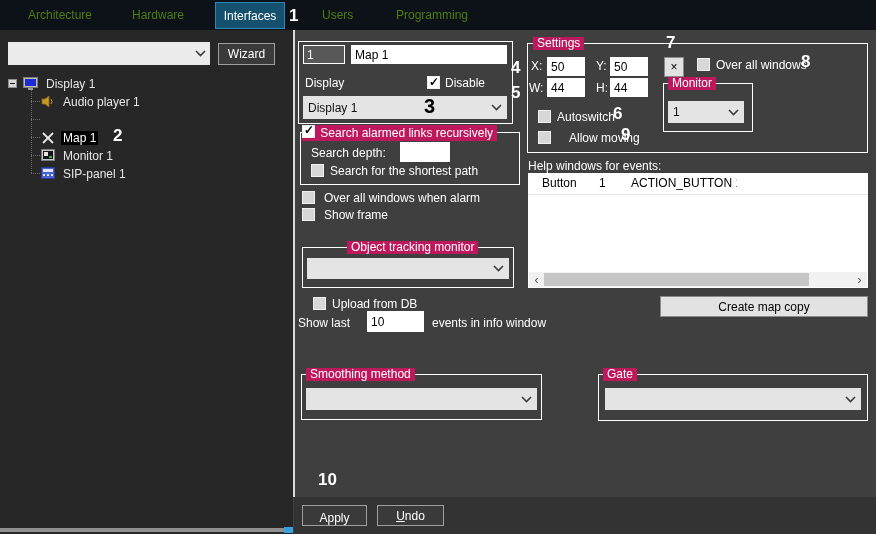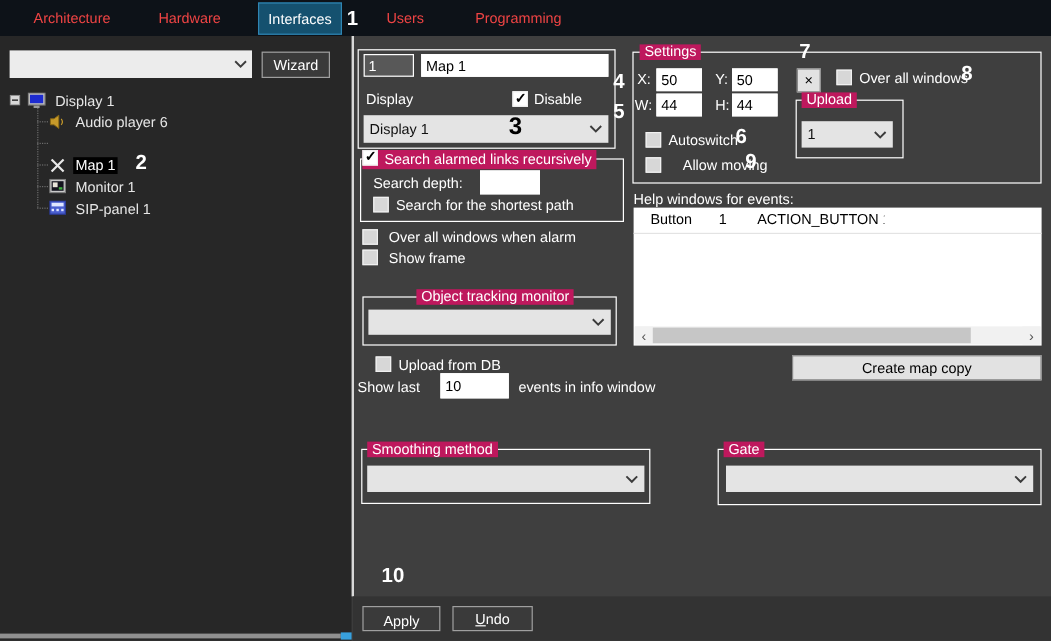--- a/index.html
+++ b/index.html
@@ -2,21 +2,21 @@
 <html><head>
 <meta charset="utf-8">
 <style>
   * { margin:0; padding:0; box-sizing:border-box; }
   html,body { width:876px; height:534px; }
   body { font-family:"Liberation Sans", sans-serif; background:#3f3f3f; position:relative; overflow:hidden; }
   #root { position:absolute; left:0; top:0; width:876px; height:534px; background:#3f3f3f; }
 
   
   .tabbar { position:absolute; left:0; top:0; width:876px; height:30px; background:#0d1218; }
-  .tab { position:absolute; top:0; height:30px; display:flex; align-items:center; color:#ef4444; font-size:12px; cursor:default; }
+  .tab { position:absolute; top:0; height:30px; display:flex; align-items:center; color:#4d7c0f; font-size:12px; cursor:default; }
   .tab.active { top:2px; height:27px; background:#15516f; border:1px solid #2f85b3; justify-content:center; color:#fff; }
 
   
   .leftpanel { position:absolute; left:0; top:30px; width:293px; height:504px; background:#272727; }
   .splitter { position:absolute; left:293px; top:30px; width:2px; height:467px; background:#d9d9d9; }
 
   .combo { position:absolute; display:flex; align-items:center; background:#ececec; color:#111; font-size:12px; padding:0 4px; }
   .combo .chev { margin-left:auto; }
   .select { position:absolute; display:flex; align-items:center; background:#e4e4e4; color:#111; font-size:12px; padding:0 5px; }
   .select .chev { margin-left:auto; }
@@ -123,21 +123,21 @@
     <span class="tlabel">Display 1</span>
   </div>
 
   <div class="treerow" style="left:40px; top:93px;">
     <span class="ticon">
       <svg width="14" height="13">
           <path d="M1,4 L4,4 L8,1 L8,12 L4,9 L1,9 Z" fill="#c79a2a" stroke="#8a6914" stroke-width="0.8"></path>
           <path d="M10,4 Q12,6.5 10,9" fill="none" stroke="#c79a2a" stroke-width="1"></path>
         </svg>
     </span>
-    <span class="tlabel">Audio player 6</span>
+    <span class="tlabel">Audio player 1</span>
   </div>
 
 
   <div class="treerow" style="left:40px; top:129px;">
     <span class="ticon">
       <svg width="12" height="12">
           <line x1="1" y1="1" x2="11" y2="11" stroke="#e8e8e8" stroke-width="1.8"></line>
           <line x1="11" y1="1" x2="1" y2="11" stroke="#e8e8e8" stroke-width="1.8"></line>
         </svg>
     </span>
@@ -256,21 +256,21 @@
   <div class="cb" style="left:697px; top:58px;"></div>
   <span class="lbl" style="left:716px; top:58px;">Over all windows</span>
   <span class="callout" style="left:801px; top:52px;">8</span>
 
   <span class="lbl" style="left:529px; top:81px;">W:</span>
   <input class="tf" style="left: 547px; top: 78px; width: 38px; height: 19px;" value="44">
   <span class="lbl" style="left:596px; top:81px;">H:</span>
   <input class="tf" style="left: 610px; top: 78px; width: 38px; height: 19px;" value="44">
 
   <div class="gbox" style="left:663px; top:83px; width:90px; height:49px;"></div>
-  <span class="glabel" style="left:668px; top:77px;">Upload</span>
+  <span class="glabel" style="left:668px; top:77px;">Monitor</span>
   <div class="select" style="left:668px; top:101px; width:76px; height:22px;">
     <span>1</span>
     <svg class="chev" width="11" height="7" viewBox="0 0 11 7">
         <polyline points="1,1 5.5,5.5 10,1" fill="none" stroke="#3c3c3c" stroke-width="1.6"></polyline>
       </svg>
   </div>
 
   <div class="cb" style="left:538px; top:110px;"></div>
   <span class="lbl" style="left:557px; top:110px;">Autoswitch</span>
   <span class="callout" style="left:613px; top:104px;">6</span>

